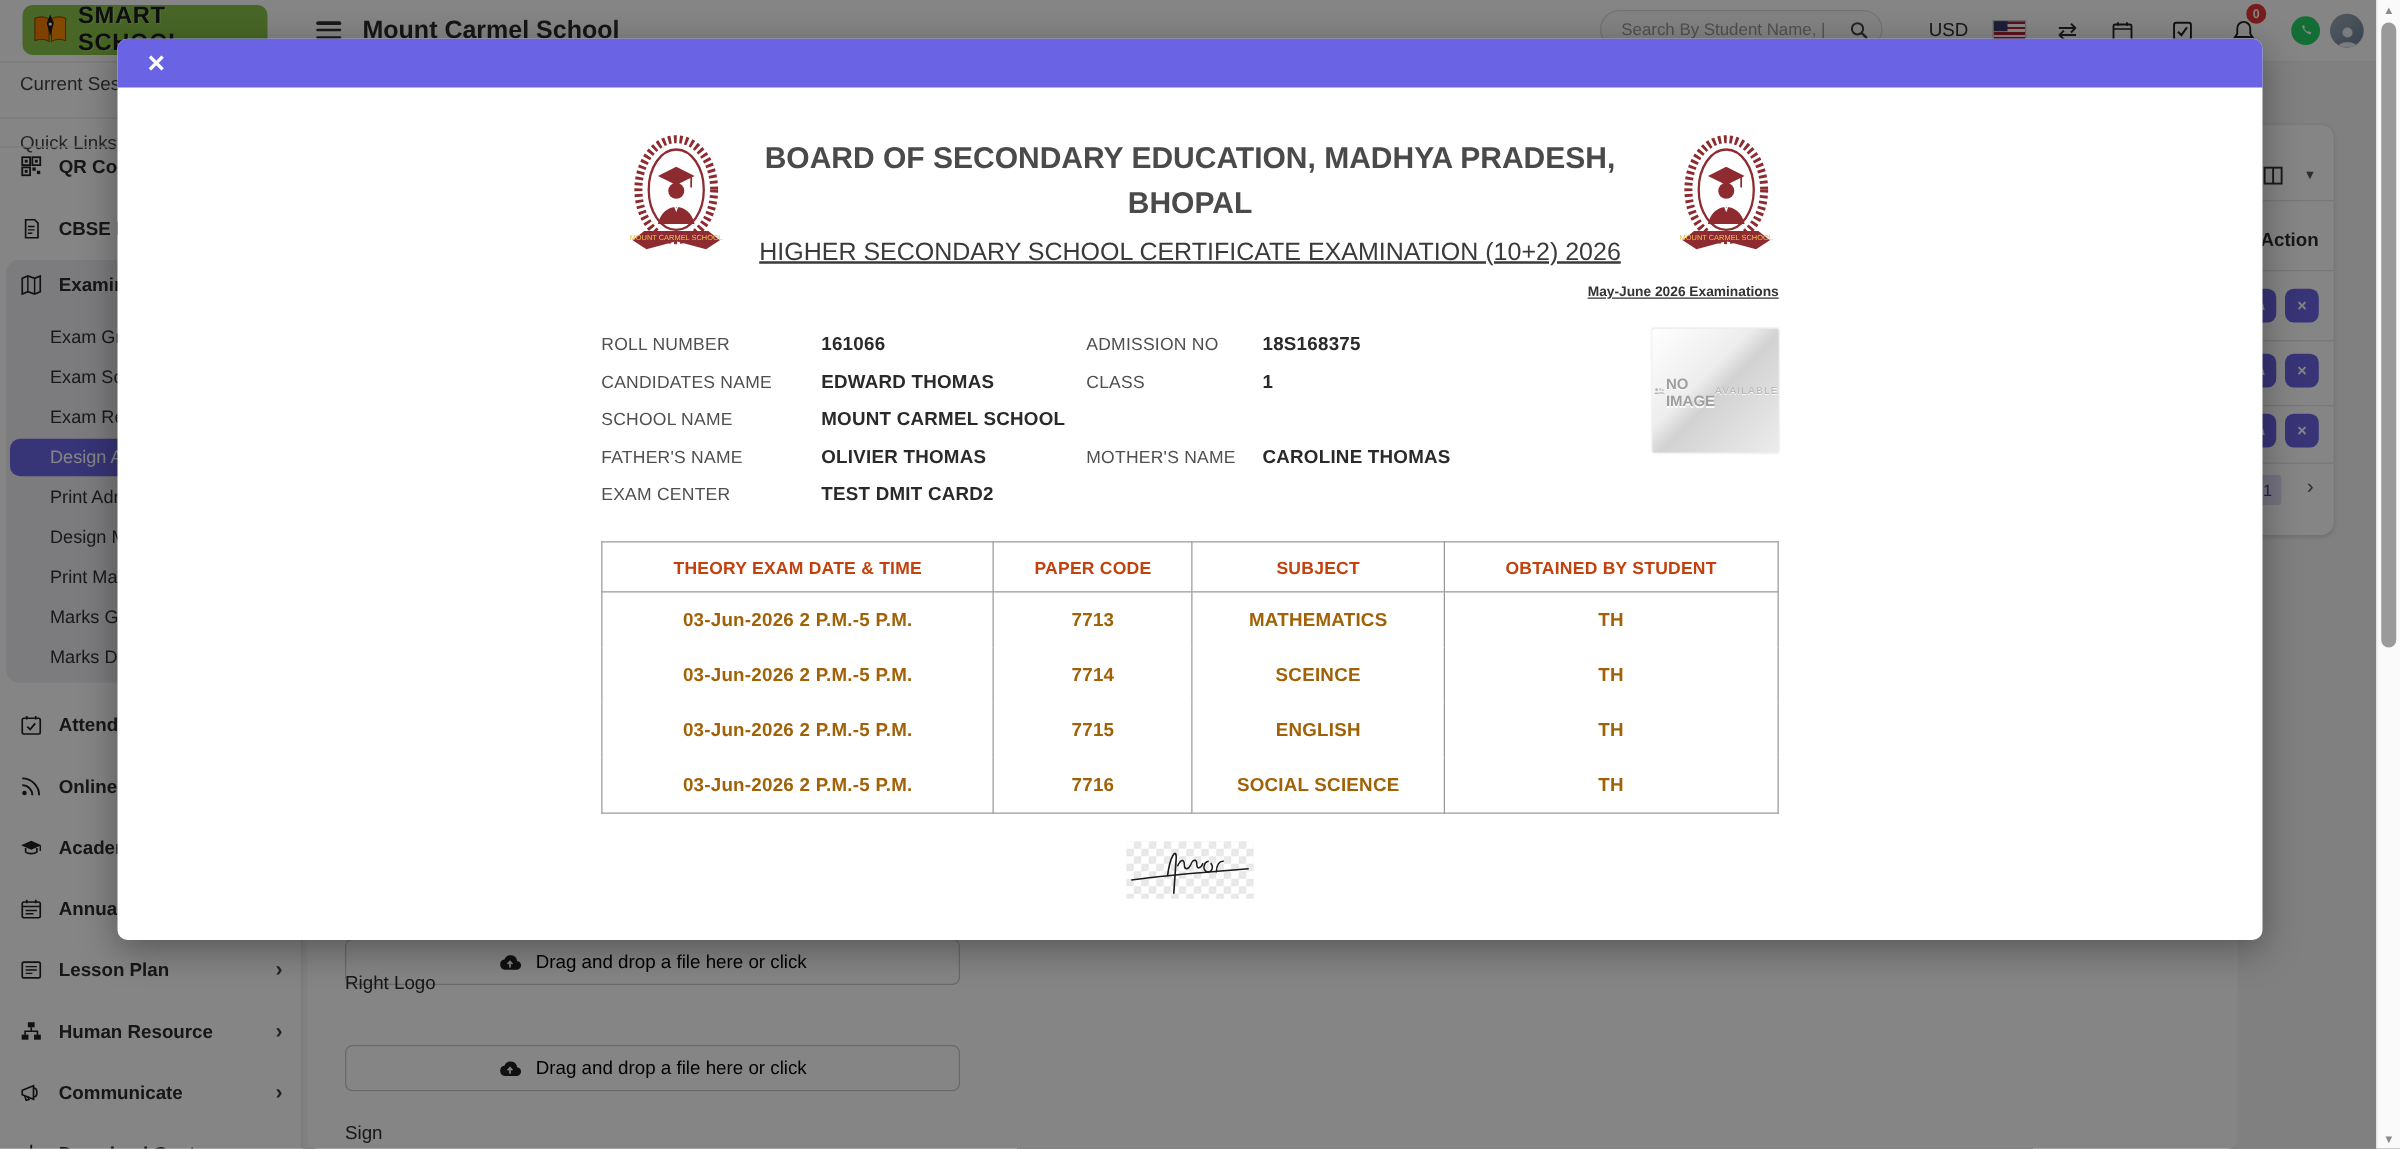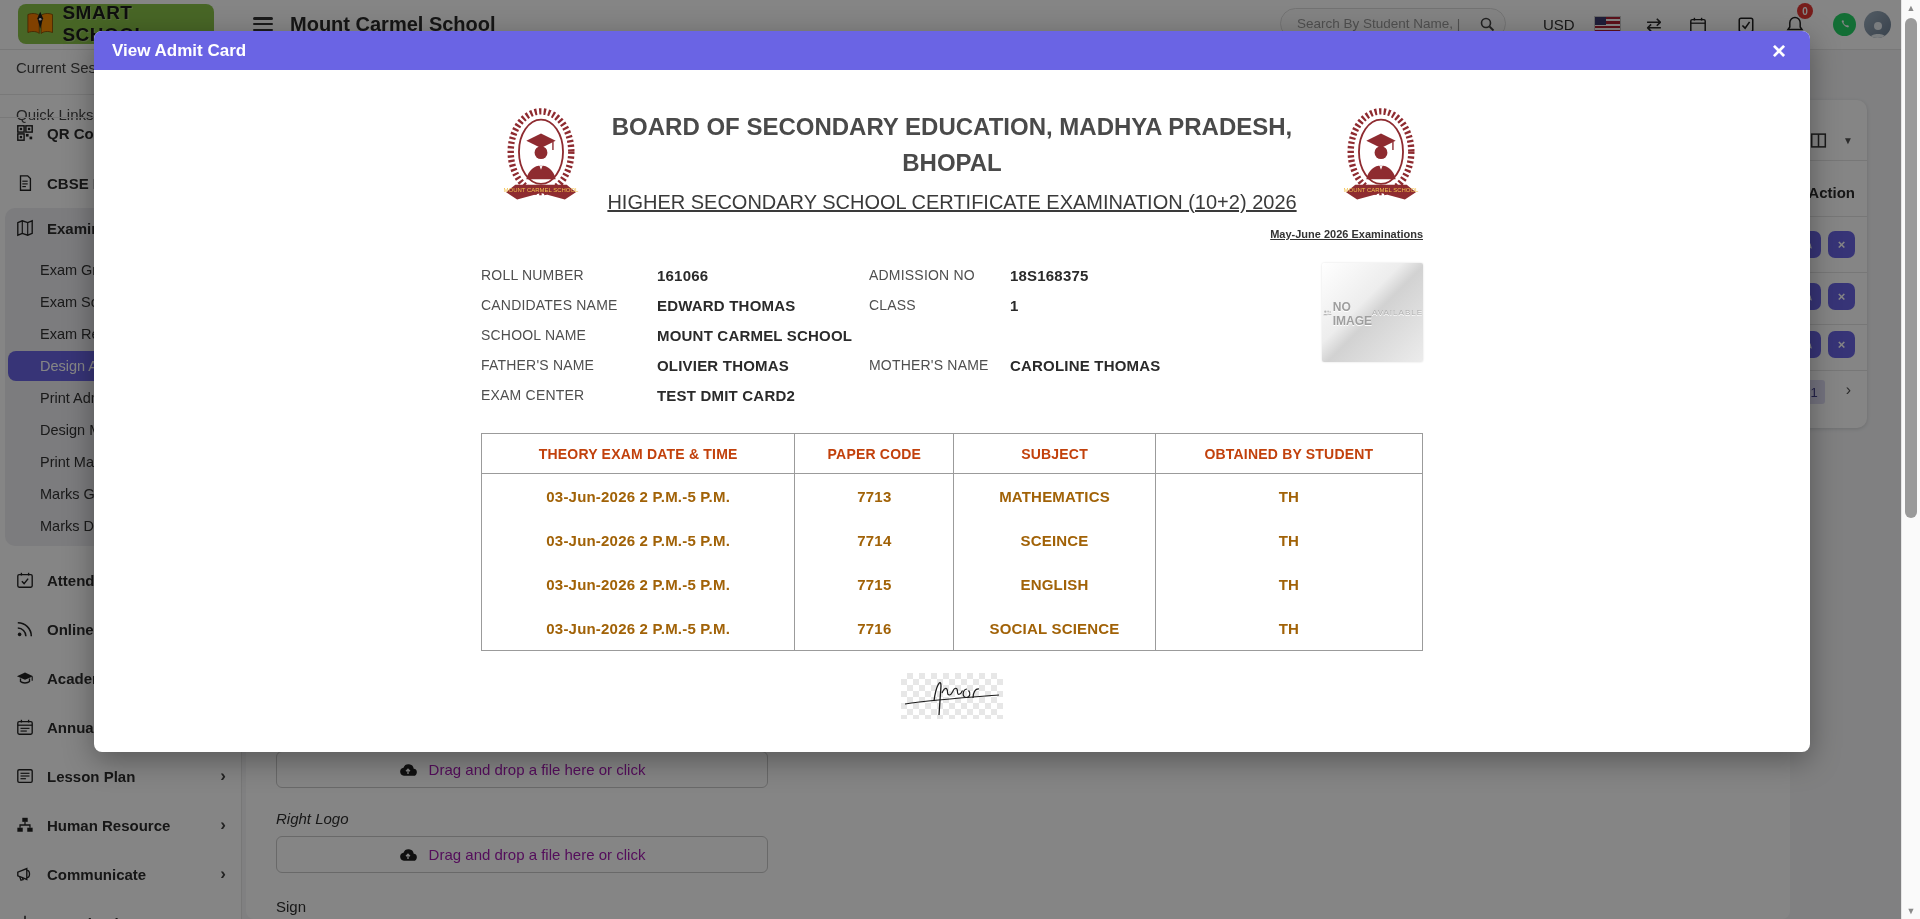--- a/index.html
+++ b/index.html
@@ -37,21 +37,21 @@
   .s-chev{font-size:17px;font-weight:bold;color:#444;}
   .exam-group{position:absolute;left:5px;top:159px;width:230px;height:338px;background:#ededf1;border-radius:10px;}
   .side-sub{position:absolute;left:40px;width:190px;height:28px;display:flex;align-items:center;
             font-size:14.5px;color:#333;cursor:pointer;white-space:nowrap;}
   .side-sub.active-pill{left:8px;width:225px;height:30px;background:#6a64e4;border-radius:8px;color:#fff;padding-left:32px;box-sizing:border-box;}
   .s-ico{flex:0 0 18px;}
 
   
   .main-card{position:absolute;left:246px;top:60px;width:1544px;height:859px;background:#fff;border-radius:8px;}
   .upload-box{position:absolute;left:30px;width:490px;height:35px;border:1px solid #c9c9c9;border-radius:6px;background:#fff;
-              display:flex;align-items:center;justify-content:center;gap:12px;font-size:15px;color:#a21caf;cursor:pointer;}
+              display:flex;align-items:center;justify-content:center;gap:12px;font-size:15px;color:#000000;cursor:pointer;}
   .form-label{position:absolute;left:30px;font-size:15px;color:#2f2f2f;}
   .right-card{position:absolute;left:1600px;top:100px;width:267px;height:328px;background:#fff;border-radius:10px;box-shadow:0 1px 4px rgba(0,0,0,.15);}
   .rc-row{position:absolute;right:12px;display:flex;gap:7px;}
   .rc-btn{width:27px;height:27px;border-radius:7px;background:#6a64e4;color:#fff;display:flex;align-items:center;justify-content:center;
           font-size:13px;font-weight:bold;cursor:pointer;}
   .rc-divider{position:absolute;left:0;width:267px;border-top:1px solid #e4e4e4;}
 
   
   .overlay{position:absolute;left:0;top:0;width:1902px;height:919px;background:rgba(0,0,0,.48);z-index:10;}
   .modal{position:absolute;left:94px;top:31px;width:1716px;height:721px;background:#fff;border-radius:8px;z-index:20;
@@ -299,21 +299,21 @@
   </div>
 
   <div class="main-card">
     <div class="upload-box" style="top:691px;">
       <svg width="18" height="14" viewBox="0 0 22 16">
         <path d="M6 15 a5 5 0 0 1 -0.5 -9.9 A6.5 6.5 0 0 1 18 6.5 A4.2 4.2 0 0 1 17 15 Z" fill="#1f1f1f"></path>
         <path d="M11 13 V7.5 M8.6 9.5 L11 7 L13.4 9.5" fill="none" stroke="#fff" stroke-width="1.6"></path>
       </svg>
       <span>Drag and drop a file here or click</span>
     </div>
-    <div class="form-label" style="top:750px;font-style:italic;">Right Logo</div>
+    <div class="form-label" style="top:718px;">Right Logo</div>
     <div class="upload-box" style="top:776px;">
       <svg width="18" height="14" viewBox="0 0 22 16">
         <path d="M6 15 a5 5 0 0 1 -0.5 -9.9 A6.5 6.5 0 0 1 18 6.5 A4.2 4.2 0 0 1 17 15 Z" fill="#1f1f1f"></path>
         <path d="M11 13 V7.5 M8.6 9.5 L11 7 L13.4 9.5" fill="none" stroke="#fff" stroke-width="1.6"></path>
       </svg>
       <span>Drag and drop a file here or click</span>
     </div>
     <div class="form-label" style="top:838px;">Sign</div>
   </div>
 
@@ -344,21 +344,20 @@
     </div>
     <div class="rc-divider" style="top:270px;"></div>
     <div class="abs" style="right:42px;top:280px;width:22px;height:24px;background:#dedcf4;color:#44418f;font-size:13px;display:flex;align-items:center;justify-content:center;border-radius:3px;">1</div>
     <div class="abs" style="right:16px;top:281px;font-size:16px;color:#555;">›</div>
   </div>
 
   <div class="overlay"></div>
 
   <div class="modal">
     <div class="modal-head">
-      <span class="modal-title">View Admit Card</span>
       <span class="modal-close">×</span>
     </div>
 
     <div class="admit">
 
       <svg class="crest" style="left:14px;" viewBox="0 0 100 122">
         <ellipse cx="50" cy="52" rx="33" ry="44" fill="none" stroke="#8e2b30" stroke-width="7" stroke-dasharray="2.5 2.5"></ellipse>
         <ellipse cx="50" cy="52" rx="24" ry="35" fill="#fff" stroke="#8e2b30" stroke-width="2"></ellipse>
         <polygon points="34,40 50,32 66,40 50,48" fill="#8e2b30"></polygon>
         <line x1="63" y1="41" x2="63" y2="50" stroke="#8e2b30" stroke-width="1.5"></line>

